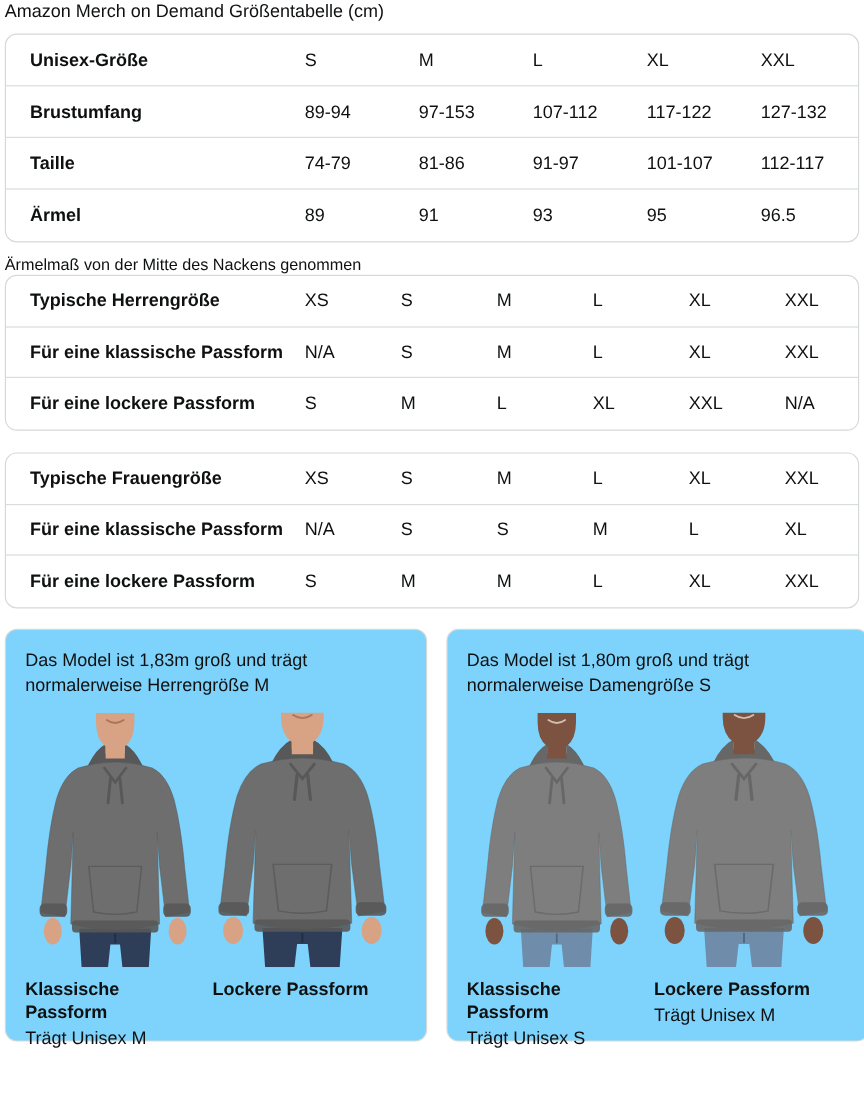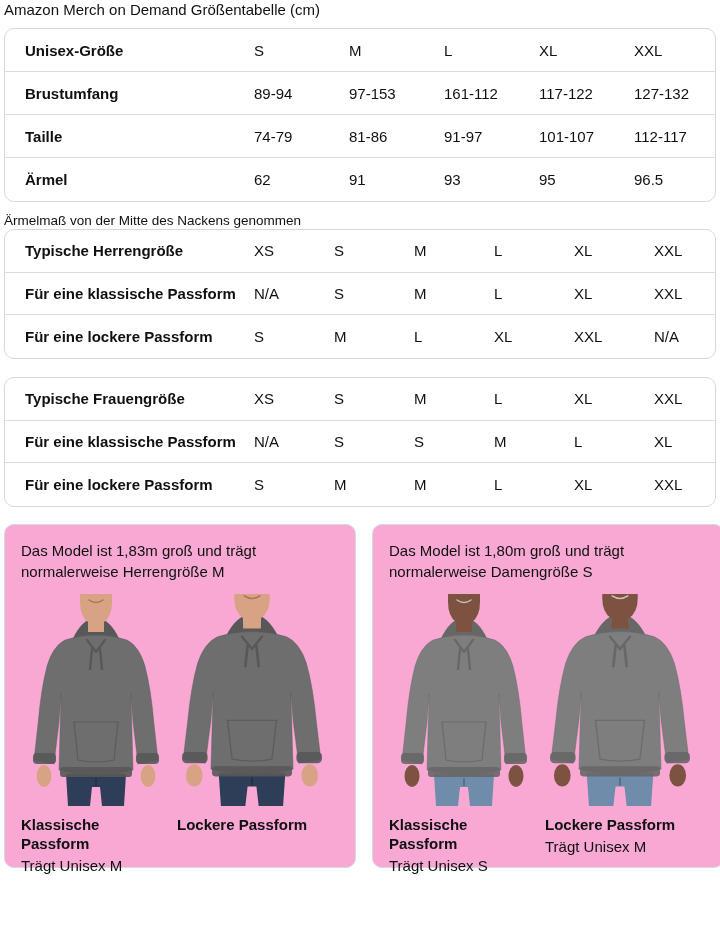--- a/index.html
+++ b/index.html
@@ -46,21 +46,21 @@
   }
   .fit-table-gap { margin-top: 18px; }
 
   .cards { display: flex; gap: 16px; margin-top: 17px; }
   .card {
     flex: 1 1 0;
     height: 344px;
     border: 1px solid #d5d9d9;
     border-radius: 10px;
     padding: 15px 28px 10px 16px;
-    background: #f9a8d4;
+    background: #7dd3fc;
   }
   .card-desc { font-size: 15px; line-height: 21px; margin: 0; min-height: 42px; }
   .figures { display: flex; gap: 6px; margin-top: 12px; }
   .figure { flex: 1 1 0; text-align: left; margin: 0; }
   .model-img {
     height: 212px; display: flex;
     justify-content: center; align-items: flex-end;
     overflow: hidden;
   }
   .model-svg { width: 150px; height: 212px; display: block; }
@@ -117,35 +117,35 @@
       <div class="tval">S</div>
       <div class="tval">M</div>
       <div class="tval">L</div>
       <div class="tval">XL</div>
       <div class="tval">XXL</div>
     </div>
     <div class="trow">
       <div class="tlabel">Brustumfang</div>
       <div class="tval">89-94</div>
       <div class="tval">97-153</div>
-      <div class="tval">161-112</div>
+      <div class="tval">107-112</div>
       <div class="tval">117-122</div>
       <div class="tval">127-132</div>
     </div>
     <div class="trow">
       <div class="tlabel">Taille</div>
       <div class="tval">74-79</div>
       <div class="tval">81-86</div>
       <div class="tval">91-97</div>
       <div class="tval">101-107</div>
       <div class="tval">112-117</div>
     </div>
     <div class="trow">
       <div class="tlabel">Ärmel</div>
-      <div class="tval">62</div>
+      <div class="tval">89</div>
       <div class="tval">91</div>
       <div class="tval">93</div>
       <div class="tval">95</div>
       <div class="tval">96.5</div>
     </div>
   </div>
 
   <p class="sleeve-note">Ärmelmaß von der Mitte des Nackens genommen</p>
 
 

